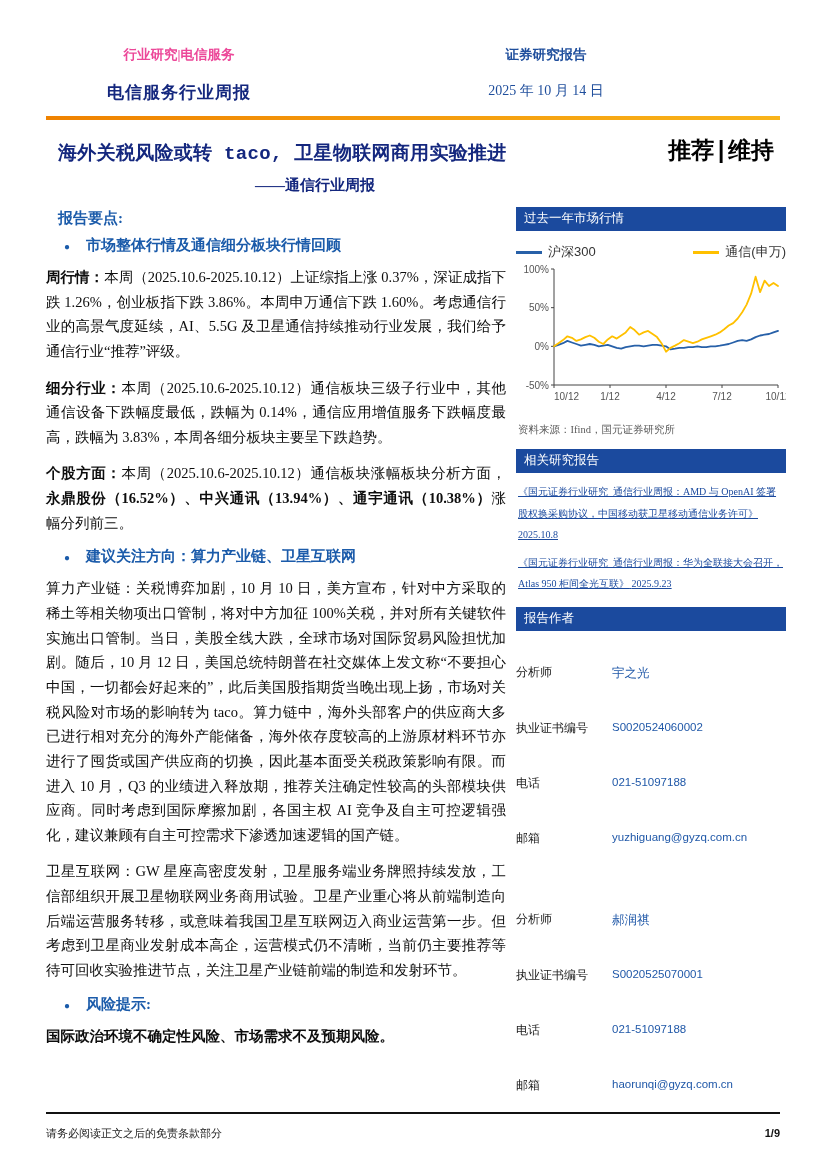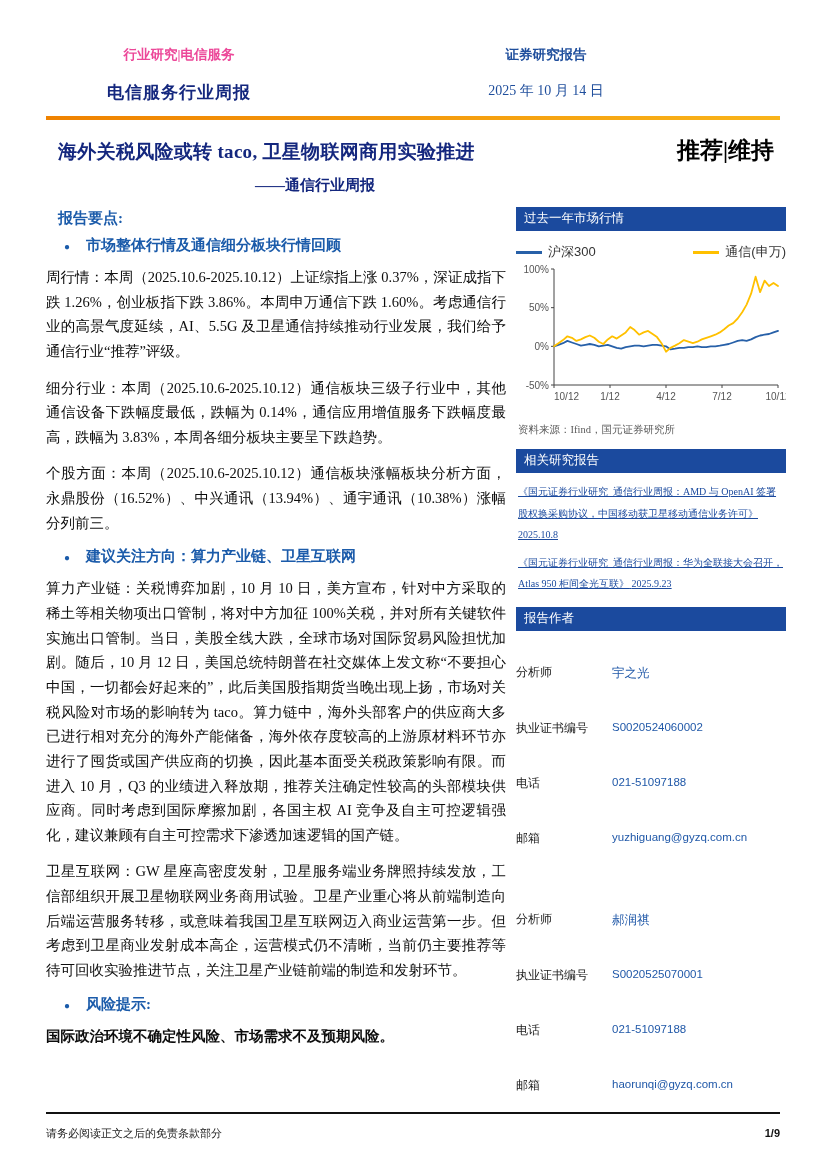--- a/index.html
+++ b/index.html
@@ -25,36 +25,36 @@
   .hdr-cat{font-size:13.5px;font-weight:bold;color:#ec4899;}
   .hdr-series{font-size:17px;font-weight:bold;color:#14277e;margin-top:17px;letter-spacing:1px;}
   .header-right{flex:1;text-align:center;margin-top:4px;}
   .hdr-type{font-size:13.5px;font-weight:bold;color:#1f4e9c;}
   .hdr-date{font-size:14px;color:#1f4e9c;margin-top:18px;}
 
   .orange-rule{height:4px;margin:12px 46px 0 46px;
                background:linear-gradient(90deg,#ef8200,#f9b41a);}
 
   
-  .title-row{display:flex;justify-content:space-between;align-items:center;
-             padding:17px 52px 0 58px;}
+  .title-row{display:flex;justify-content:space-between;align-items:flex-end;
+             padding:17px 52px 0 58px;font-family:Liberation Mono, monospace;}
   .doc-title{font-size:19px;font-weight:bold;color:#14277e;letter-spacing:0.3px;max-width:520px;}
   .rating{font-size:23px;font-weight:bold;color:#000000;white-space:nowrap;margin-top:-2px;}
   .subtitle{font-size:15px;font-weight:bold;color:#14277e;margin:10px 0 0 255px;}
 
   
   .main{display:flex;padding:12px 40px 0 46px;}
   .left-col{width:460px;margin-right:10px;flex:none;}
   .sidebar{width:270px;flex:none;}
 
   .key-points{font-size:15px;font-weight:bold;color:#1b5baa;margin:2px 0 6px 12px;}
   .bullet{display:flex;font-size:15px;font-weight:bold;color:#1b5baa;margin:8px 0 10px 12px;}
   .bullet .dot{font-size:10px;margin:5px 16px 0 6px;flex:none;}
   .para{font-size:14.5px;line-height:1.7;text-align:justify;margin:0 0 12px 0;color:#0d0d0d;}
-  .lead{font-weight:normal;}
+  .lead{font-weight:bold;}
   .risk-line{font-size:14.5px;font-weight:bold;line-height:1.7;margin-top:2px;color:#0d0d0d;}
 
   
   .side-header{background:#1b4a9e;color:#fff;font-size:12.5px;padding:3px 8px 4px 8px;}
   .legend{display:flex;justify-content:space-between;gap:18px;font-size:13px;color:#333;
           margin:12px 0 0 0;font-family:"Liberation Sans",sans-serif;}
   .legend-item{display:flex;align-items:center;}
   .legend .sw{display:inline-block;width:26px;height:3px;margin-right:6px;}
   .chart-wrap{padding:0 0 2px 0;}
   .source{font-size:10.5px;color:#5a5a5a;margin:8px 2px 12px 2px;}

